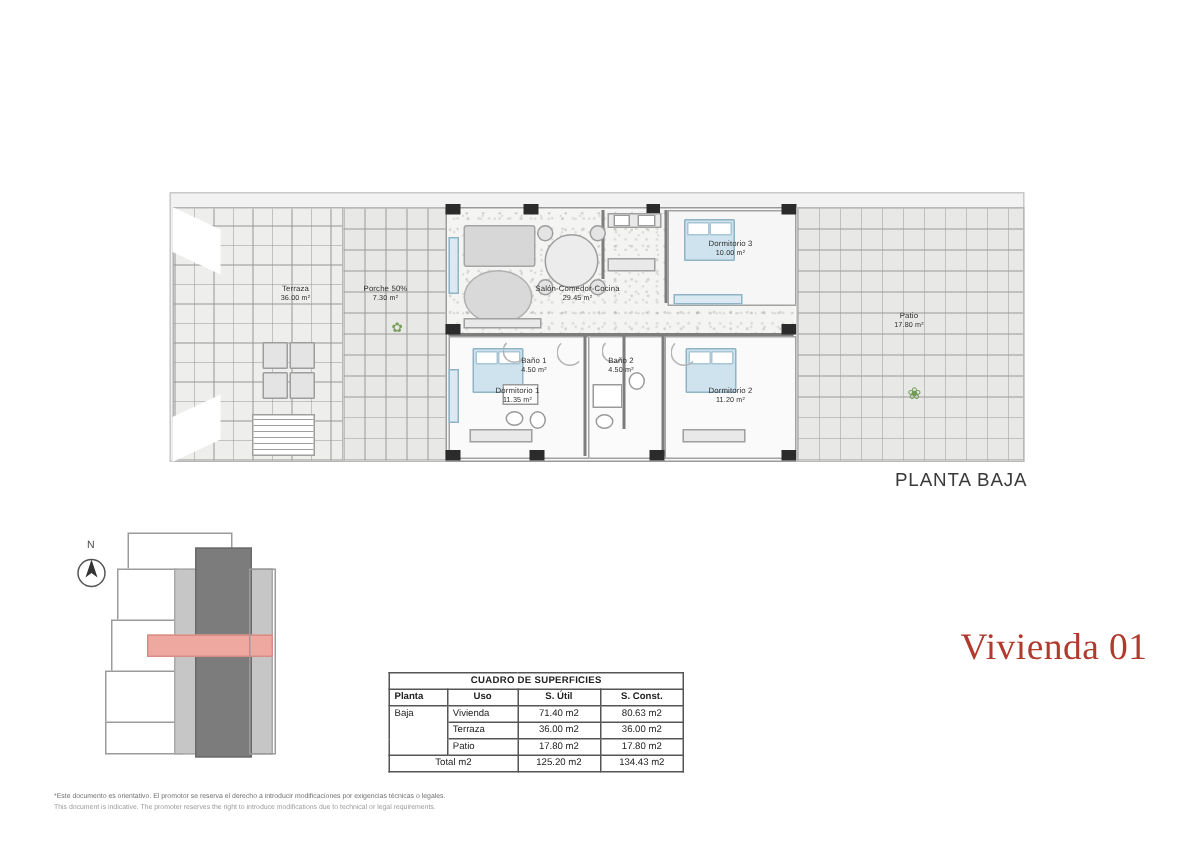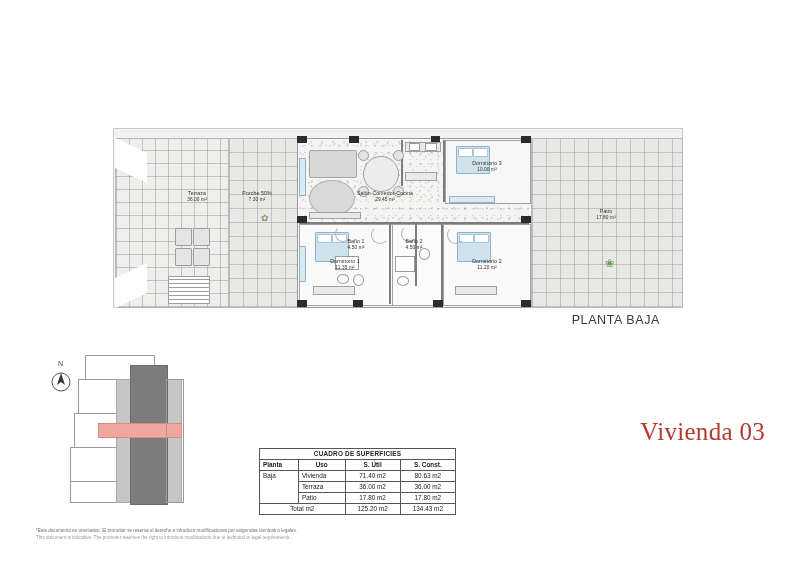--- a/index.html
+++ b/index.html
@@ -166,21 +166,21 @@
   }
   .slider {
     position: absolute;
     background: #dbeaf2;
     border: 1px solid #8fb4c6;
   }
 
   
   #planta-baja {
     position: absolute;
-    left: 495px;
+    left: 520px;
     top: 313px;
     width: 165px;
     text-align: right;
     font-size: 12.5px;
     letter-spacing: .6px;
     color: #3a3a3a;
   }
 
   
   #keyplan {
@@ -433,21 +433,21 @@
   <div class="kp-block" style="left:38px;top:24px;width:38px;height:34px;"></div>
   <div class="kp-block" style="left:34px;top:58px;width:42px;height:34px;"></div>
   <div class="kp-block" style="left:30px;top:92px;width:46px;height:34px;"></div>
   <div class="kp-block" style="left:30px;top:126px;width:50px;height:20px;"></div>
   <div class="kp-mid" style="left:76px;top:24px;width:64px;height:122px;"></div>
   <div class="kp-dark" style="left:90px;top:10px;width:36px;height:138px;"></div>
   <div class="kp-high" style="left:58px;top:68px;width:82px;height:13px;"></div>
   <div class="kp-block" style="left:126px;top:24px;width:16px;height:122px;background:transparent;"></div>
 </div>
 
-<div id="vivienda-title">Vivienda 03</div>
+<div id="vivienda-title">Vivienda 01</div>
 
 <table id="surface-table">
   <tbody>
     <tr>
       <td class="tbl-title" colspan="4">CUADRO DE SUPERFICIES</td>
     </tr>
     <tr class="hdr">
       <td class="l">Planta</td>
       <td>Uso</td>
       <td>S. Útil</td>

